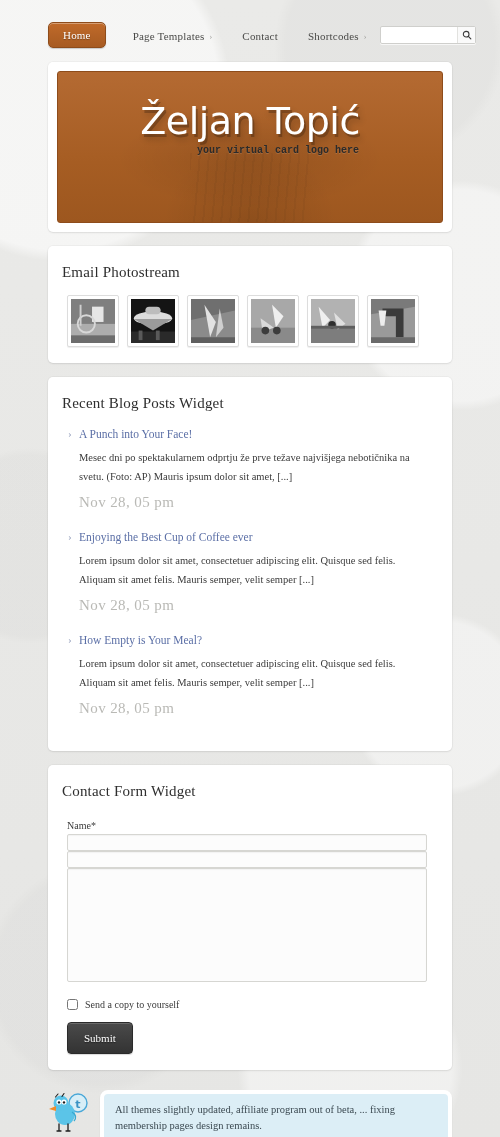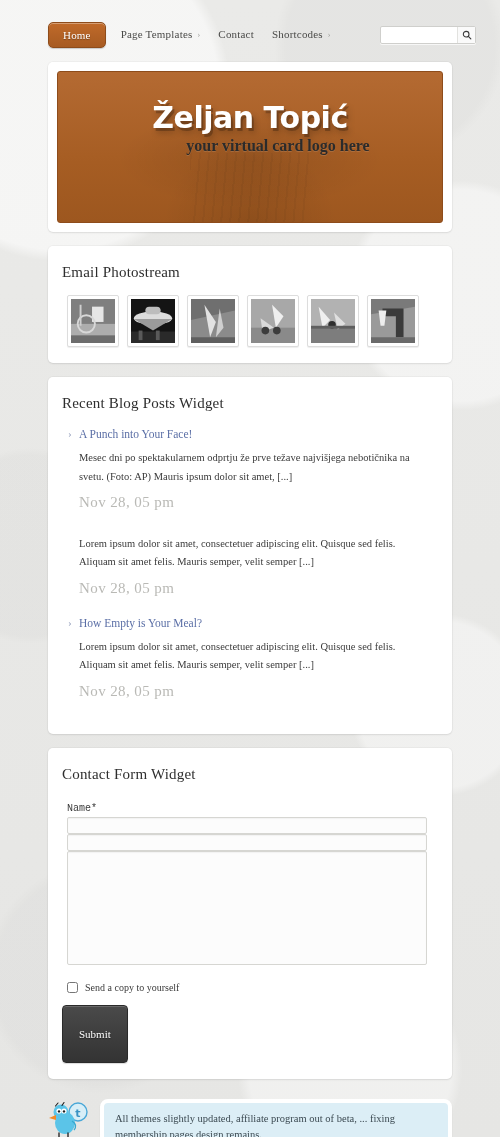--- a/index.html
+++ b/index.html
@@ -33,21 +33,21 @@
   }
   .page { position: relative; z-index: 1; width: 500px; }
 
   
   .topbar {
     display: flex;
     align-items: center;
     padding: 22px 24px 14px 48px;
     height: 62px;
   }
-  nav.mainnav { display: flex; align-items: flex-start; gap: 0; }
+  nav.mainnav { display: flex; align-items: flex-end; gap: 12px; }
   .nav-item {
     font-family: "Liberation Serif", serif;
     font-size: 11px;
     color: #4a4a48;
     padding: 6px 9px;
     letter-spacing: .2px;
     white-space: nowrap;
     cursor: pointer;
     text-decoration: none;
   }
@@ -133,32 +133,32 @@
     left:50%; top:54%;
     width:120px; height:90px;
     transform:translateX(-50%);
     background:
       repeating-linear-gradient(95deg, rgba(0,0,0,.06) 0 2px, transparent 2px 9px);
     opacity:.7;
     pointer-events:none;
   }
   .logo-title {
     font-family: "DejaVu Sans", sans-serif;
-    font-weight: bold;
-    font-size: 30px;
+    font-weight: normal;
+    font-size: 38px;
     color: #ffffff;
     letter-spacing: -.5px;
     text-shadow: 2px 3px 0 rgba(0,0,0,.22), 3px 5px 6px rgba(0,0,0,.22);
     line-height: 1.05;
     z-index: 2;
   }
   .logo-sub {
-    font-family: Liberation Serif, serif;
+    font-family: Liberation Mono, monospace;
     font-weight: bold;
-    font-size: 16px;
+    font-size: 10px;
     color: #2b2b2b;
     margin-top: 3px;
     margin-left: 56px;
     text-shadow: 0 1px 0 rgba(255,255,255,.12);
     z-index: 2;
   }
 
   
   .widget { padding: 18px 14px 16px 14px; }
   .widget-title {
@@ -211,21 +211,21 @@
   }
   .post-date {
     font-size: 15px;
     color: #b9b9b5;
     padding: 4px 0 14px 12px;
     letter-spacing: .4px;
   }
 
   
   .field-label {
-    font-family: Liberation Mono, monospace;
+    font-family: Liberation Serif, serif;
     font-size: 10px;
     color: #3a3a3a;
     display: block;
     padding: 6px 0 3px 5px;
   }
   .text-input {
     display: block;
     width: 360px;
     height: 17px;
     border: 1px solid #d6d6d2;
@@ -245,25 +245,26 @@
   }
   .checkrow {
     display: flex;
     align-items: center;
     gap: 7px;
     margin: 17px 0 12px 5px;
   }
   .checkrow input { width: 11px; height: 11px; margin:0; }
   .checkrow label { font-size: 10px; color: #3a3a3a; cursor: pointer; }
   .submit-btn {
+    margin-left: 5px;
     background: linear-gradient(#4a4a4a, #333333);
     color: #fff;
     border: 1px solid #2a2a2a;
     border-radius: 4px;
-    padding: 22px 16px;
+    padding: 9px 16px;
     font-family: "Liberation Serif", serif;
     font-size: 11px;
     cursor: pointer;
     box-shadow: inset 0 1px 0 rgba(255,255,255,.18), 0 1px 1px rgba(0,0,0,.15);
     text-shadow: 0 1px 1px rgba(0,0,0,.5);
   }
 
   
   .twitter-strip {
     display: flex;
@@ -399,20 +400,21 @@
       <h2 class="widget-title">Recent Blog Posts Widget</h2>
       <div class="posts">
 
         <div class="post">
           <a class="post-title">A Punch into Your Face!</a>
           <p class="post-excerpt">Mesec dni po spektakularnem odprtju že prve težave najvišjega nebotičnika na svetu. (Foto: AP) Mauris ipsum dolor sit amet, [...]</p>
           <div class="post-date">Nov 28, 05 pm</div>
         </div>
 
         <div class="post">
+          <a class="post-title">Enjoying the Best Cup of Coffee ever</a>
           <p class="post-excerpt">Lorem ipsum dolor sit amet, consectetuer adipiscing elit. Quisque sed felis. Aliquam sit amet felis. Mauris semper, velit semper [...]</p>
           <div class="post-date">Nov 28, 05 pm</div>
         </div>
 
         <div class="post">
           <a class="post-title">How Empty is Your Meal?</a>
           <p class="post-excerpt">Lorem ipsum dolor sit amet, consectetuer adipiscing elit. Quisque sed felis. Aliquam sit amet felis. Mauris semper, velit semper [...]</p>
           <div class="post-date">Nov 28, 05 pm</div>
         </div>
 

